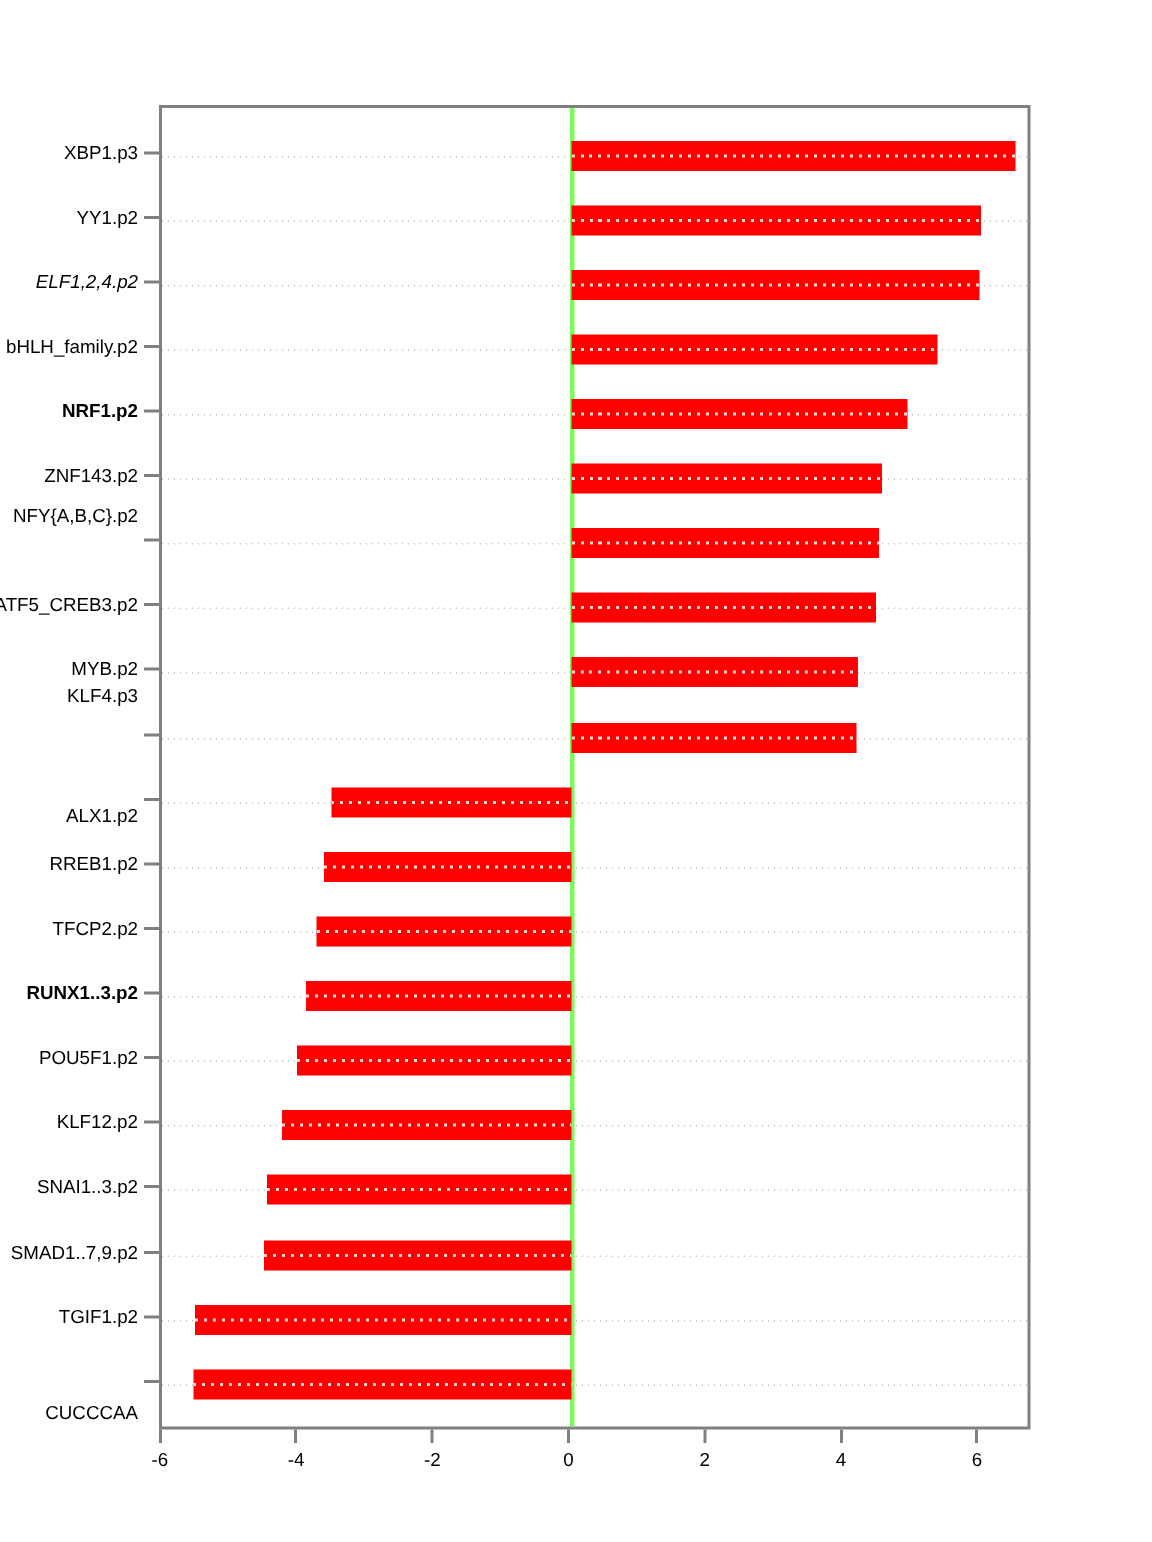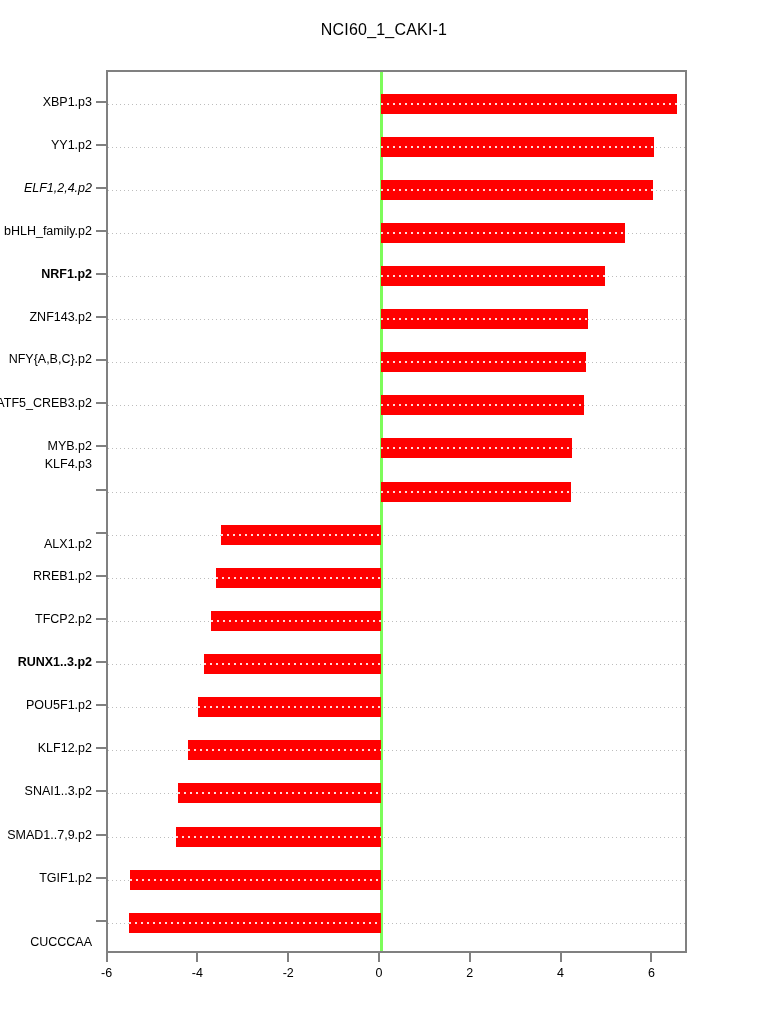--- a/index.html
+++ b/index.html
@@ -139,30 +139,29 @@
     text-align: center;
     font-size: 11.5px;
     color: #000000;
   }
 </style>
 </head>
 <body>
 
 <div id="chart-root">
 
-  <div id="chart-title">NCI60_1_CAKI-1</div>
 
   <div id="y-labels">
       <div class="y-label" style="top: 101.5px;">XBP1.p3</div>
       <div class="y-label" style="top: 144.62px;">YY1.p2</div>
       <div class="y-label" style="top: 187.74px; font-style: italic;">ELF1,2,4.p2</div>
       <div class="y-label" style="top: 230.86px;">bHLH_family.p2</div>
       <div class="y-label" style="top: 273.98px; font-weight: bold;">NRF1.p2</div>
       <div class="y-label" style="top: 317.1px;">ZNF143.p2</div>
-      <div class="y-label" style="top: 359px;">NFY{A,B,C}.p2</div>
+      <div class="y-label" style="top: 344px;">NFY{A,B,C}.p2</div>
       <div class="y-label" style="top: 403.34px;">ATF5_CREB3.p2</div>
       <div class="y-label" style="top: 446.46px;">MYB.p2</div>
       <div class="y-label" style="top: 464px;">KLF4.p3</div>
       <div class="y-label" style="top: 544px;">ALX1.p2</div>
       <div class="y-label" style="top: 575.82px;">RREB1.p2</div>
       <div class="y-label" style="top: 618.94px;">TFCP2.p2</div>
       <div class="y-label" style="top: 662.06px; font-weight: bold;">RUNX1..3.p2</div>
       <div class="y-label" style="top: 705.18px;">POU5F1.p2</div>
       <div class="y-label" style="top: 748.3px;">KLF12.p2</div>
       <div class="y-label" style="top: 791.42px;">SNAI1..3.p2</div>

